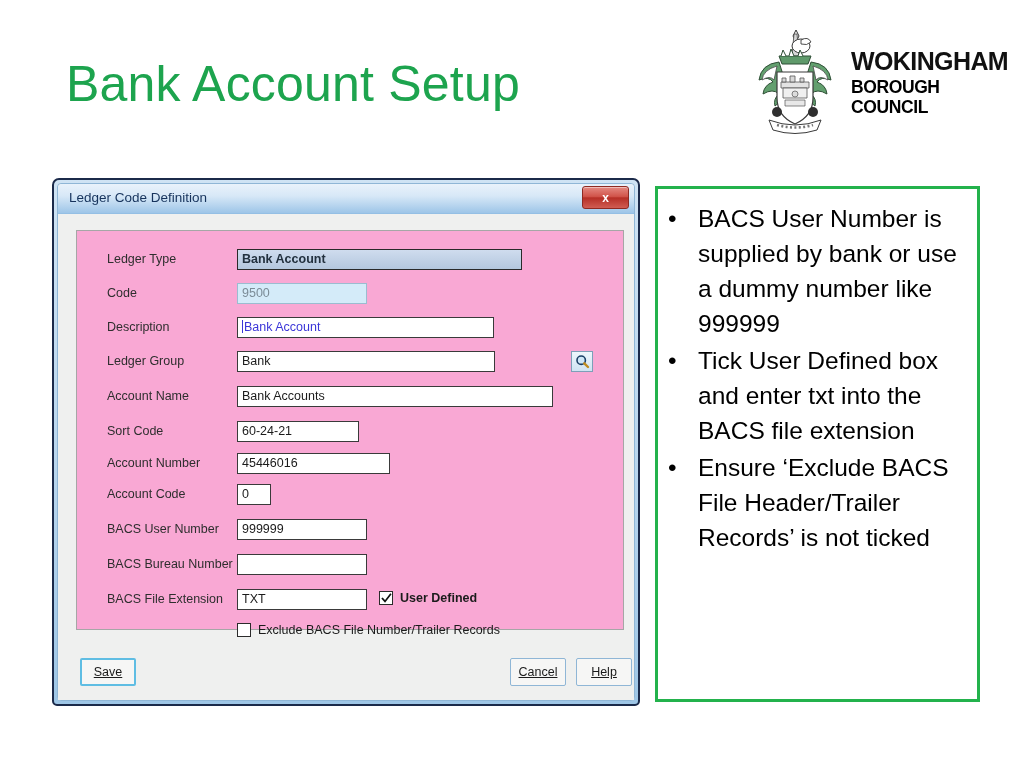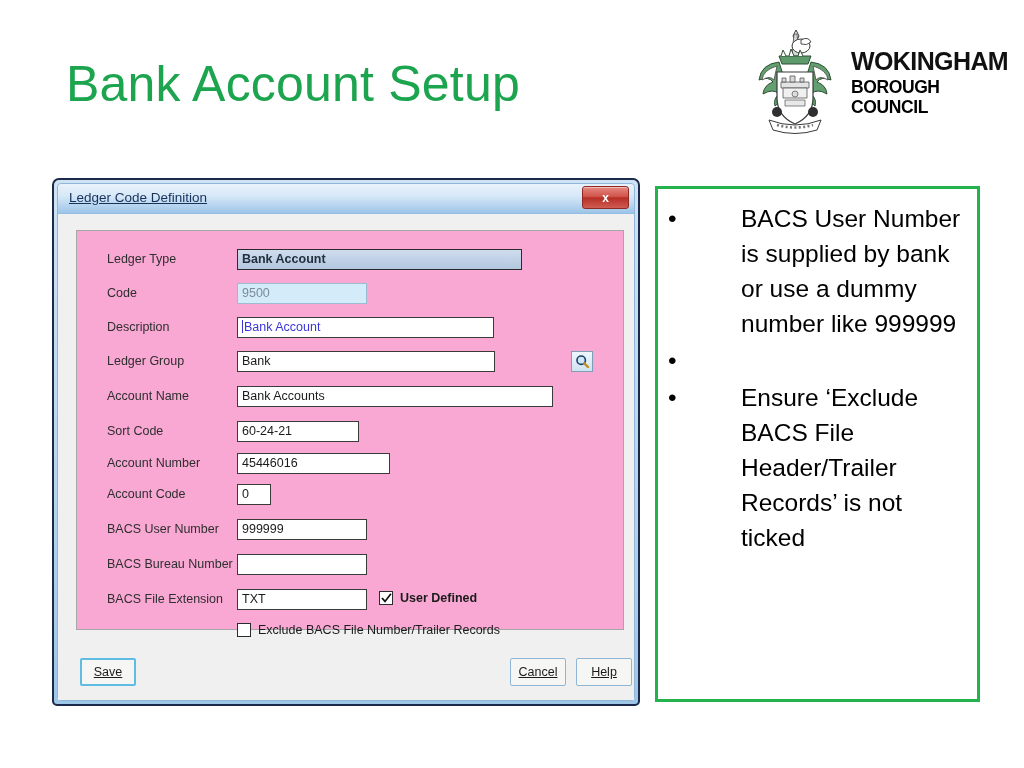--- a/index.html
+++ b/index.html
@@ -62,21 +62,20 @@
   #titlebar{
     position:absolute;left:0;top:0;right:0;height:30px;
     background:linear-gradient(to bottom,#e9f2fb 0%,#d7e8f7 40%,#9fc6e8 95%,#8ebbe2 100%);
     border-radius:4px 4px 0 0;
     border-bottom:1px solid #a8c8e2;
   }
   #titlebar-text{
     position:absolute;left:11px;top:6px;
     font-size:13.5px;color:#16335c;
     white-space:nowrap;
-    text-decoration:underline;
   }
   #close-button{
     position:absolute;right:5px;top:2px;
     width:45px;height:21px;
     background:linear-gradient(to bottom,#e58a82 0%,#d1544a 45%,#b62f26 52%,#d05c52 100%);
     border:1px solid #8e2a22;
     border-radius:3px;
     color:#fff;font-size:12px;font-weight:bold;
     display:flex;align-items:center;justify-content:center;
     box-shadow:inset 0 1px 0 rgba(255,255,255,.45);
@@ -181,21 +180,21 @@
     font-size:24.5px;
     line-height:35px;
     color:#000;
     margin-bottom:2px;
   }
   .bullet .dot{
     flex:0 0 auto;width:30px;
     text-align:left;
     font-size:24.5px;line-height:35px;
   }
-  .bullet .txt{flex:1 1 auto;margin-left:43px;}
+  .bullet .txt{flex:1 1 auto;}
 </style>
 </head>
 <body>
 
 <div id="slide-title">Bank Account Setup</div>
 
 <div id="logo">
   <svg id="crest" viewBox="0 0 80 112" xmlns="http://www.w3.org/2000/svg">
 
     <path d="M41 4 L44 10 L41 16 L38 10 Z" fill="#ffffff" stroke="#333" stroke-width="1"></path>
@@ -328,18 +327,19 @@
   </div>
 </div>
 
 <div id="bullet-panel">
   <div class="bullet">
     <span class="dot">•</span>
     <span class="txt">BACS User Number is supplied by bank or use a dummy number like 999999</span>
   </div>
   <div class="bullet">
     <span class="dot">•</span>
+    <span class="txt">Tick User Defined box and enter txt into the BACS file extension</span>
   </div>
   <div class="bullet">
     <span class="dot">•</span>
     <span class="txt">Ensure ‘Exclude BACS File Header/Trailer Records’ is not ticked</span>
   </div>
 </div>
 
 </body></html>

